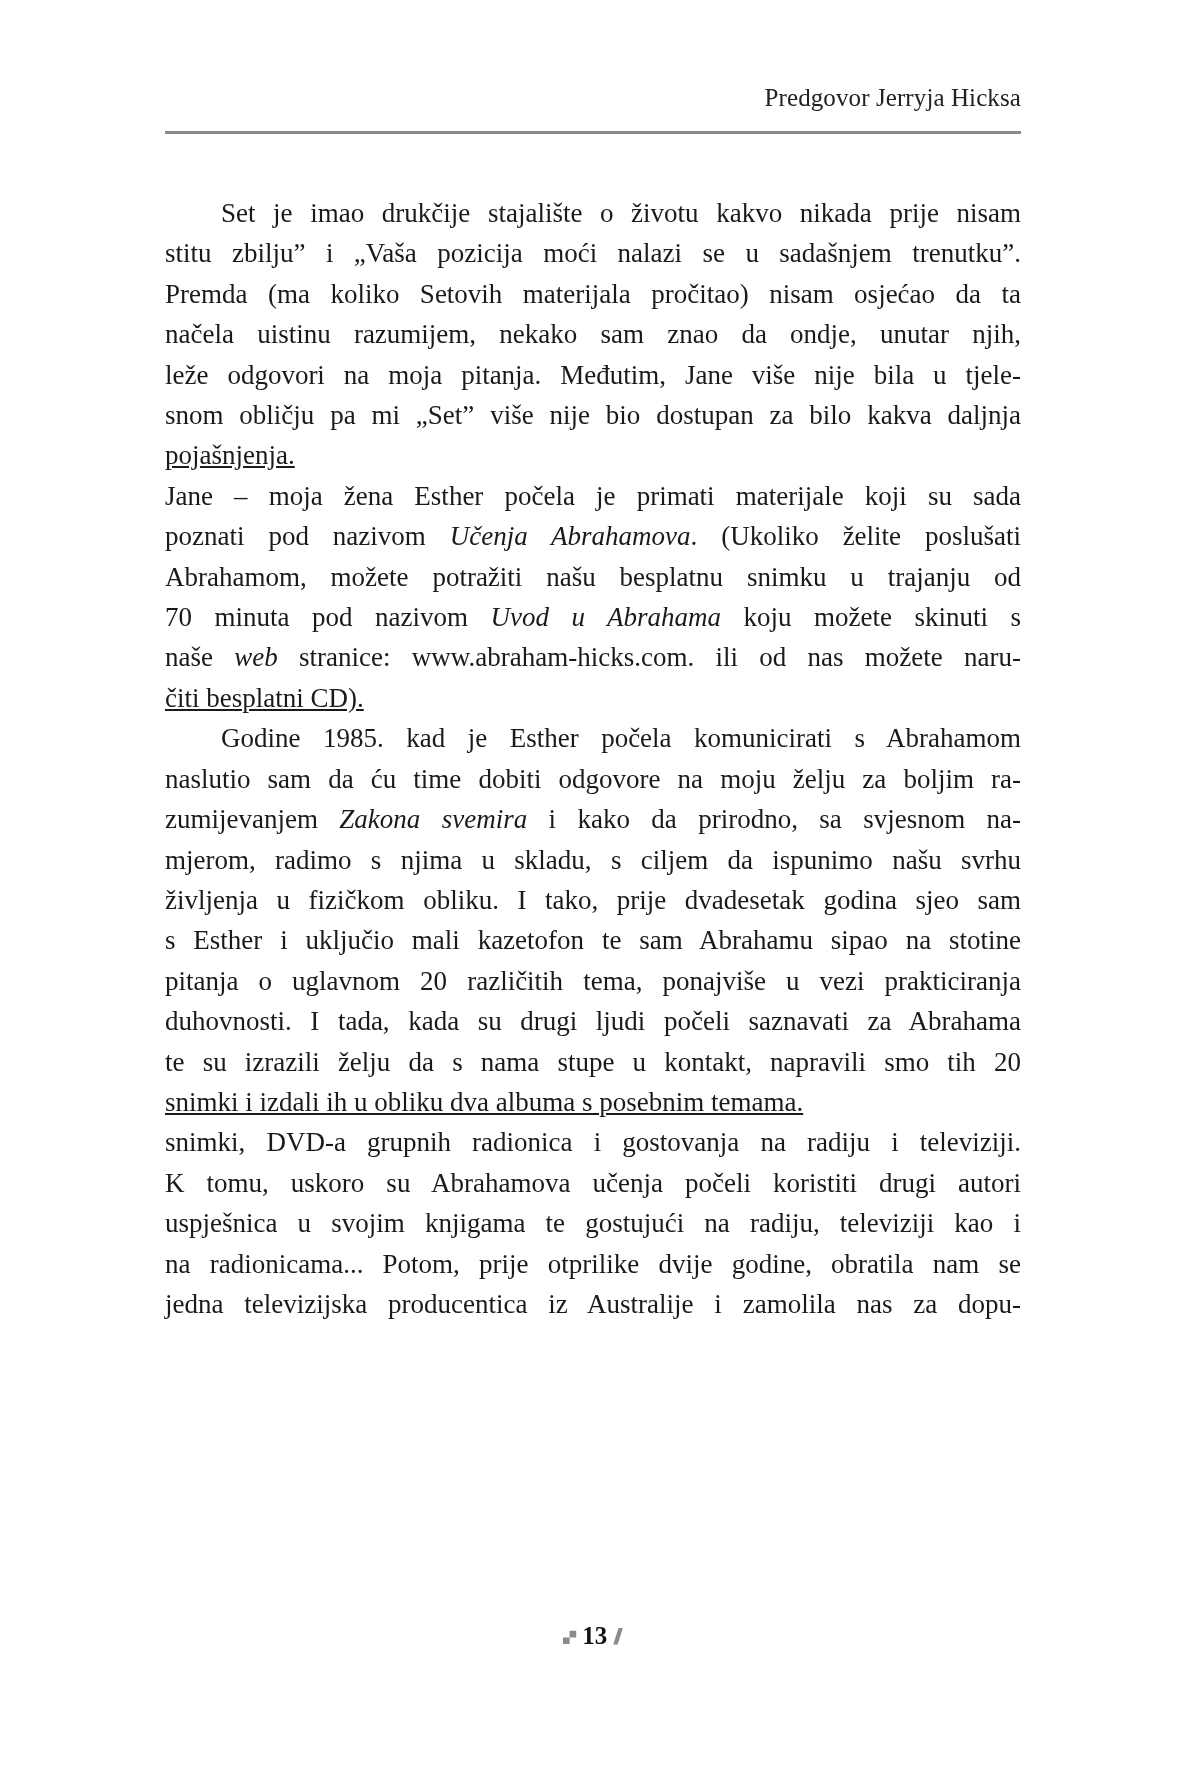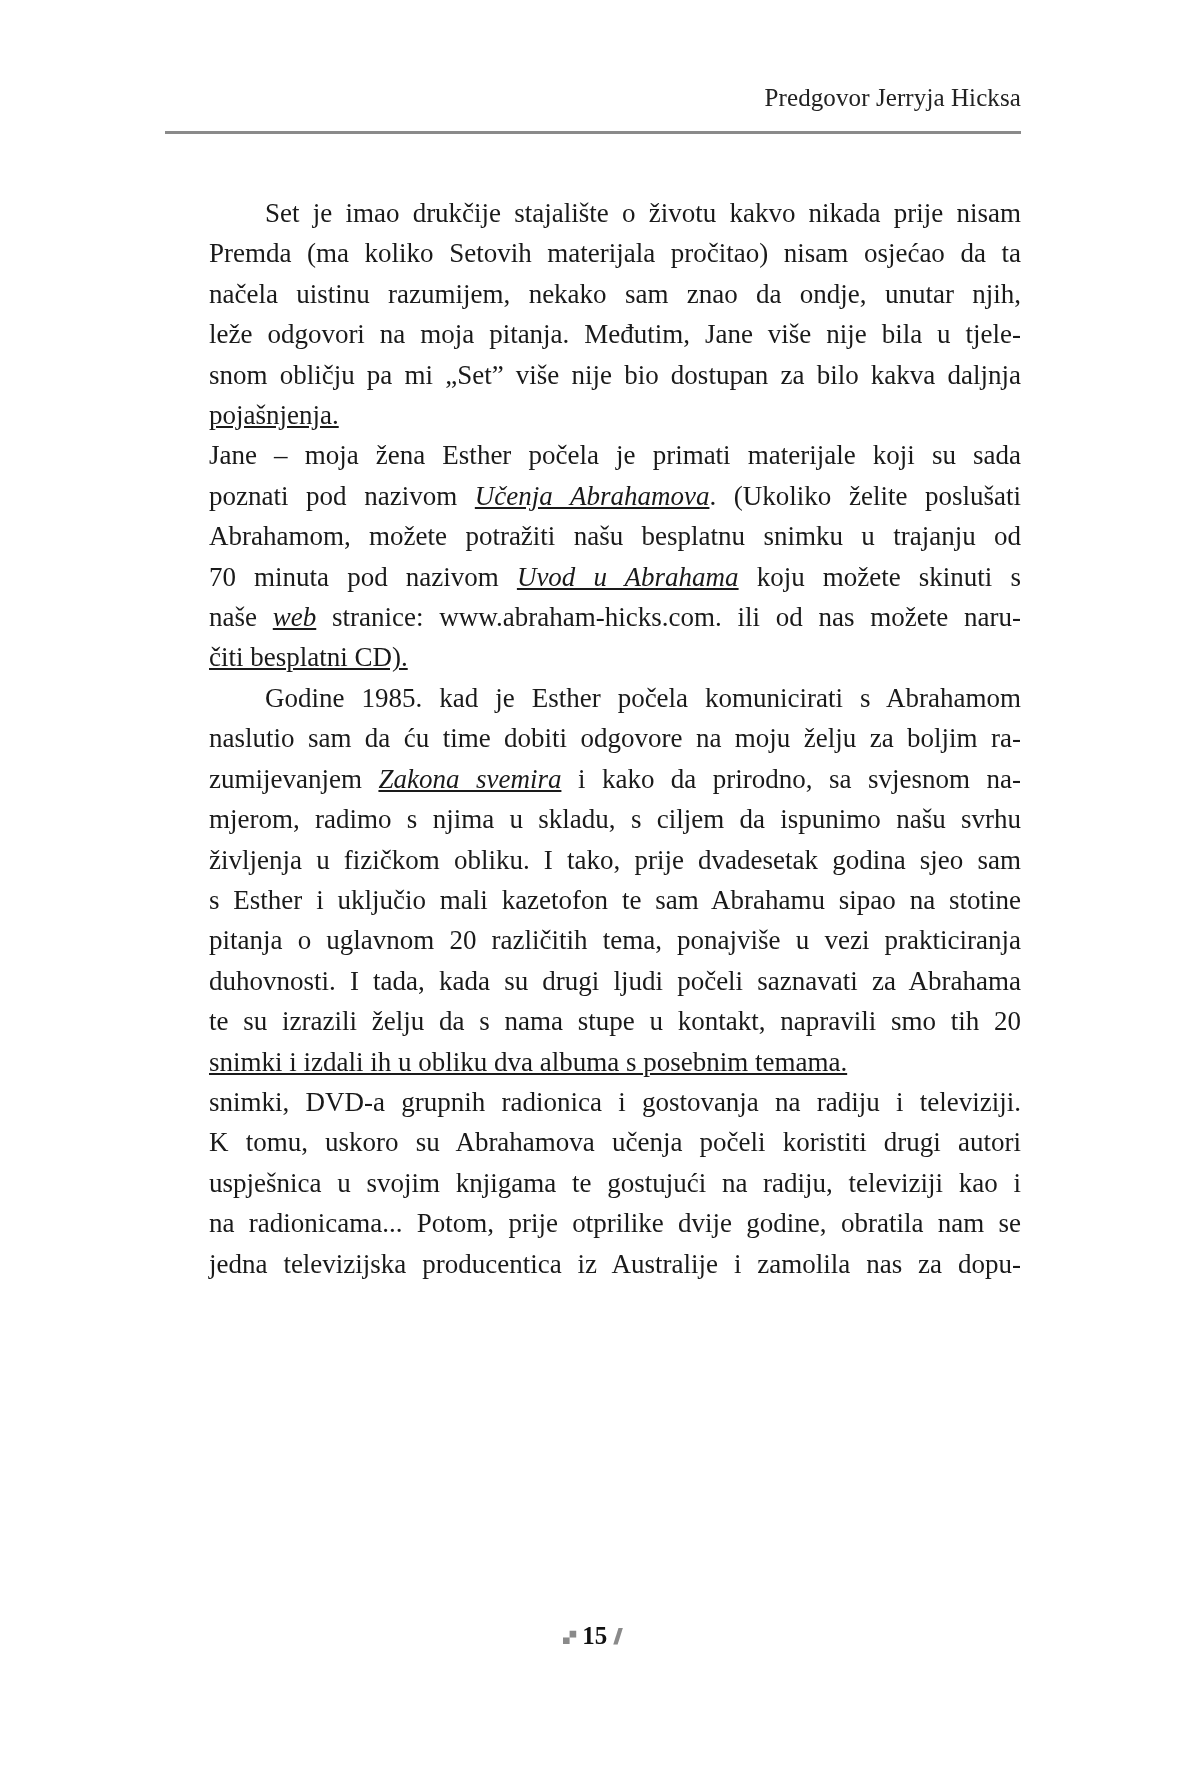--- a/index.html
+++ b/index.html
@@ -11,40 +11,41 @@
     letter-spacing:0.1px;
   }
   .head-rule {
     position:absolute; left:0; right:0; top:131px; height:3px; background:#8a8a8a;
   }
   .body-text {
     position:absolute; left:0; top:193px; width:856px;
     font-family:"Liberation Serif", serif; font-size:27px; line-height:40.4px;
     color:#1a1a1a; text-align:justify; hyphens:manual;
   }
-  .body-text .line { display:block; text-align:justify; text-align-last:justify; white-space:nowrap;margin-left:44px; }
+  .body-text .line { display:block; text-align:justify; text-align-last:justify; white-space:nowrap; }
   .body-text .line.last { text-align-last:left;text-decoration:underline; }
   .body-text .line.indent { padding-left:56px; }
-  em { font-style:italic;text-decoration:underline; }
+  em { font-style:italic; }
   .folio {
     position:absolute; left:0; width:856px; top:1622px; text-align:center;
     font-family:"Liberation Serif", serif; font-size:25px; color:#111; font-weight:bold;
   }
   .folio .orn { color:#8a8a8a; font-weight:normal; font-size:22px; margin:0 6px; }
 </style>
 </head>
 <body>
 
 <div class="page">
   <div class="running-head">Predgovor Jerryja Hicksa</div>
   <div class="head-rule"></div>
 
   <div class="body-text" id="body-text">
       <div>
         <span class="line indent">Set je imao drukčije stajalište o životu kakvo nikada prije nisam</span>
+        <span class="line">stitu zbilju” i „Vaša pozicija moći nalazi se u sadašnjem trenutku”.</span>
         <span class="line">Premda (ma koliko Setovih materijala pročitao) nisam osjećao da ta</span>
         <span class="line">načela uistinu razumijem, nekako sam znao da ondje, unutar njih,</span>
         <span class="line">leže odgovori na moja pitanja. Međutim, Jane više nije bila u tjele-</span>
         <span class="line">snom obličju pa mi „Set” više nije bio dostupan za bilo kakva daljnja</span>
         <span class="line last">pojašnjenja.</span>
       </div>
       <div>
         <span class="line">Jane – moja žena Esther počela je primati materijale koji su sada</span>
         <span class="line">poznati pod nazivom <em>Učenja Abrahamova</em>. (Ukoliko želite poslušati</span>
         <span class="line">Abrahamom, možete potražiti našu besplatnu snimku u trajanju od</span>
@@ -67,15 +68,15 @@
       <div>
         <span class="line">snimki, DVD-a grupnih radionica i gostovanja na radiju i televiziji.</span>
         <span class="line">K tomu, uskoro su Abrahamova učenja počeli koristiti drugi autori</span>
         <span class="line">uspješnica u svojim knjigama te gostujući na radiju, televiziji kao i</span>
         <span class="line">na radionicama... Potom, prije otprilike dvije godine, obratila nam se</span>
         <span class="line">jedna televizijska producentica iz Australije i zamolila nas za dopu-</span>
       </div>
     </div>
 
   <div class="folio">
-    <span class="orn">🙾</span><span>15</span><span class="orn">🙼</span>
+    <span class="orn">🙾</span><span>13</span><span class="orn">🙼</span>
   </div>
 </div>
 
 </body></html>

